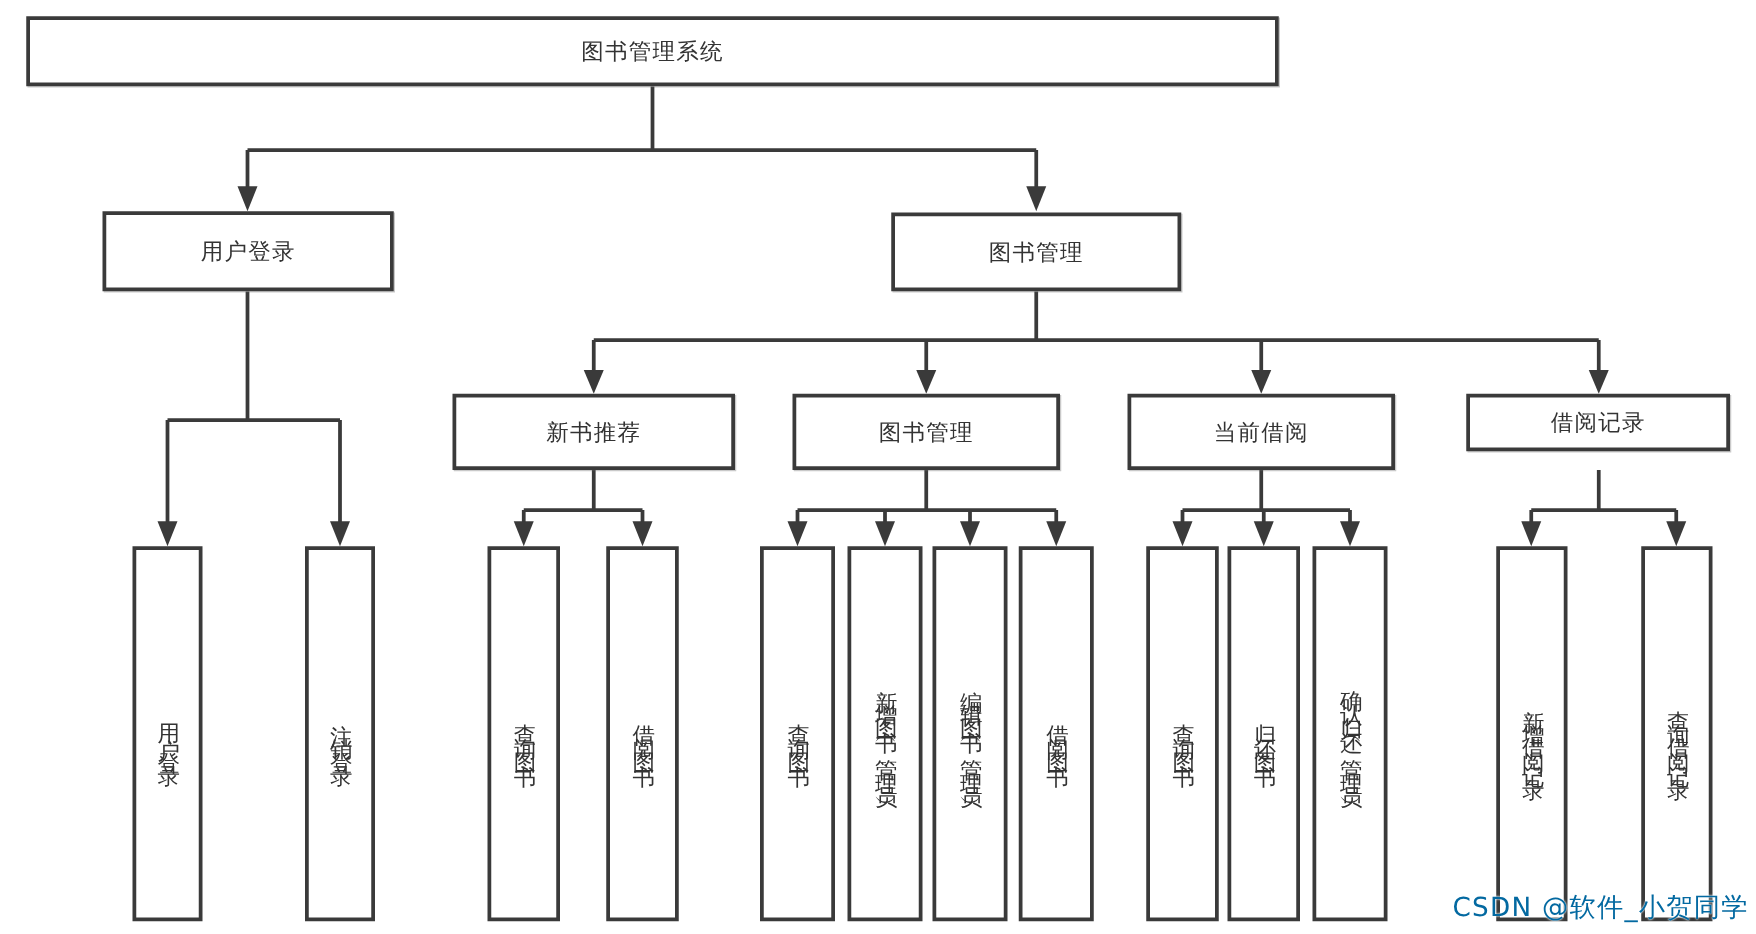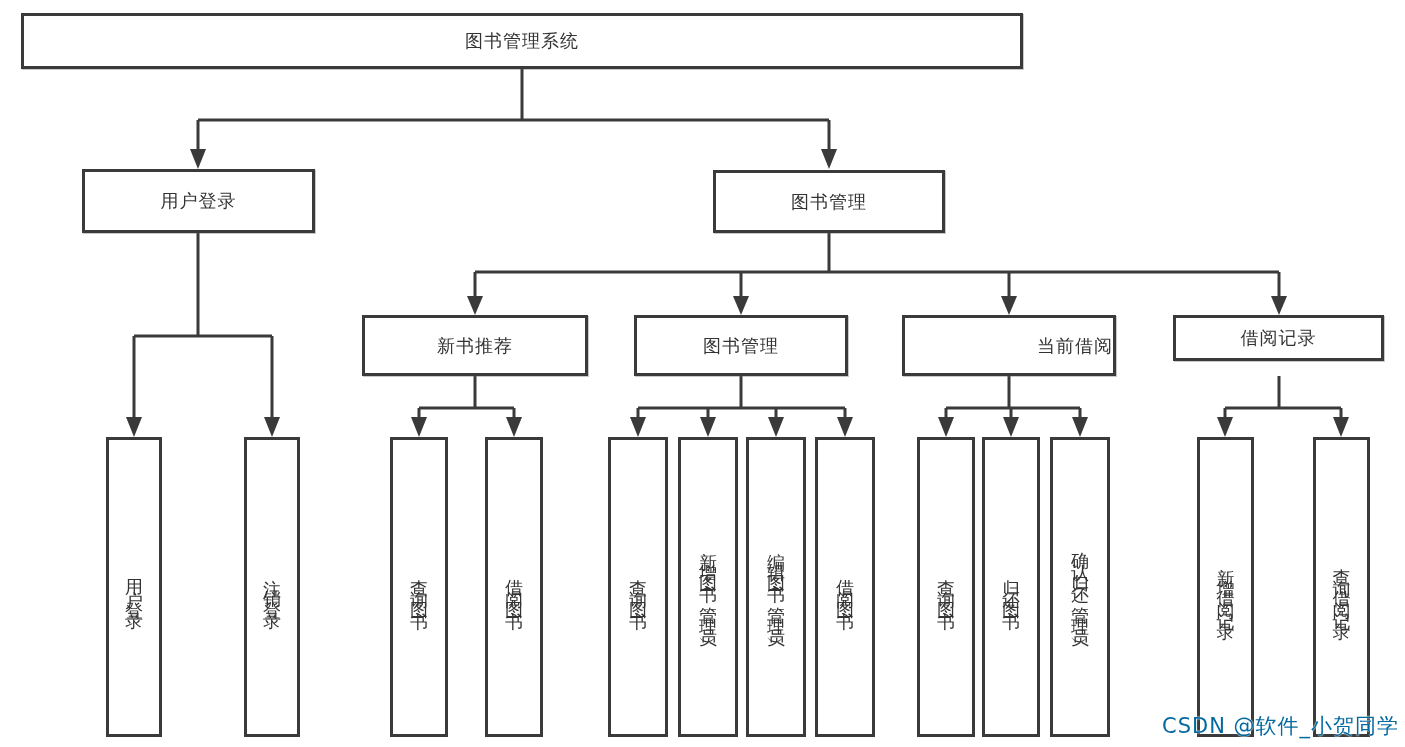--- a/index.html
+++ b/index.html
@@ -102,21 +102,21 @@
   <div class="box header" style="left:713px;top:170px;width:232px;height:63px;">
     <span>图书管理</span>
   </div>
 
   <div class="box header" style="left:362px;top:315px;width:226px;height:61px;">
     <span>新书推荐</span>
   </div>
   <div class="box header" style="left:634px;top:315px;width:214px;height:61px;">
     <span>图书管理</span>
   </div>
-  <div class="box header" style="left:902px;top:315px;width:214px;height:61px;justify-content:flex-end;">
+  <div class="box header" style="left:902px;top:315px;width:214px;height:61px;">
     <span>当前借阅</span>
   </div>
   <div class="box header" style="left:1173px;top:315px;width:211px;height:46px;">
     <span>借阅记录</span>
   </div>
 
   <div class="box leaf" style="left:106px;top:437px;width:56px;height:300px;">
     <span class="vtext">用户登录</span>
   </div>
   <div class="box leaf" style="left:244px;top:437px;width:56px;height:300px;">

